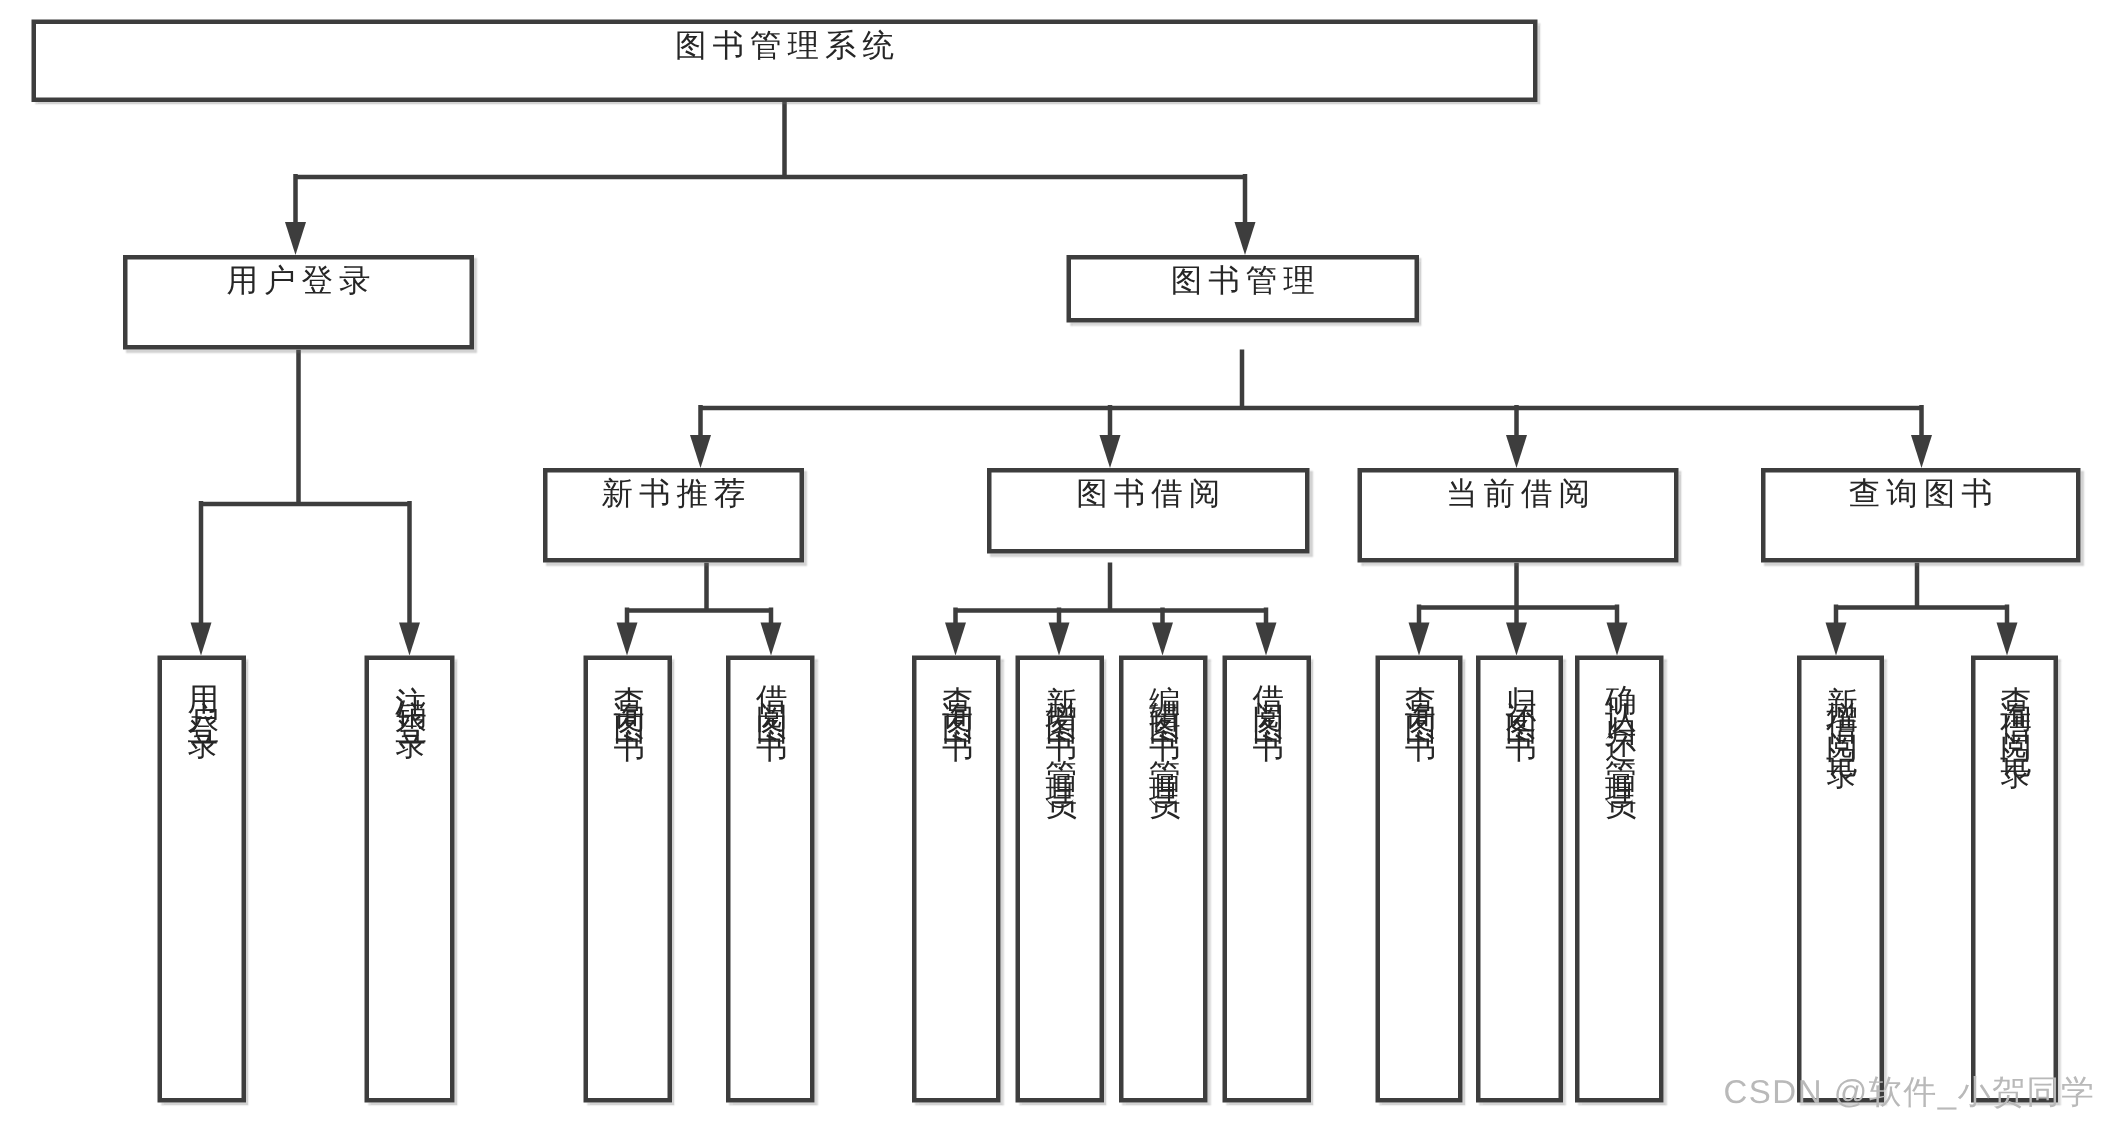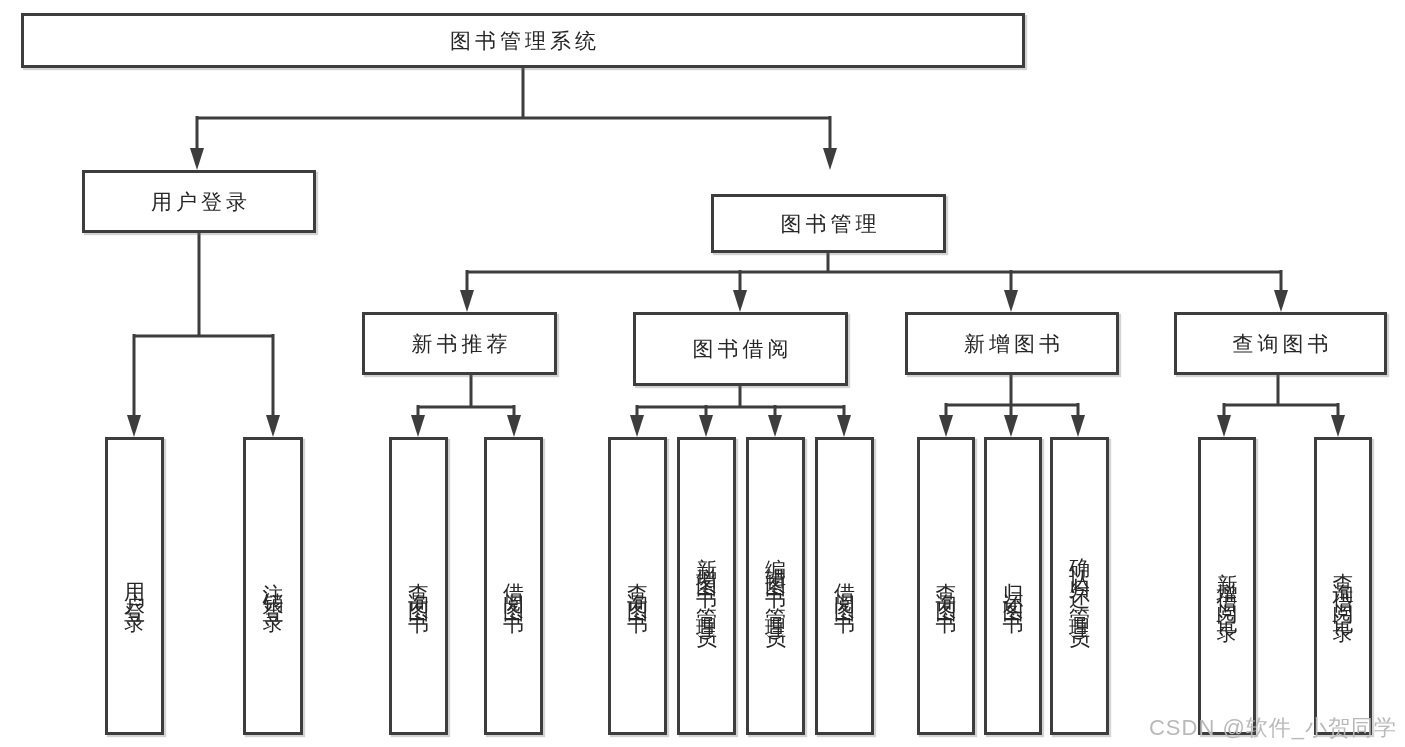--- a/index.html
+++ b/index.html
@@ -22,21 +22,20 @@
     width: 1405px;
     height: 747px;
   }
   .box {
     position: absolute;
     box-sizing: border-box;
     background: #ffffff;
     border: 3px solid #3d3d3d;
     box-shadow: 2px 2px 1px rgba(110,110,110,0.30);
     display: flex;
-    align-items: center;
     justify-content: center;
   }
   .hbox span {
     font-size: 21px;
     letter-spacing: 4px;
     text-indent: 4px;
     color: #262626;
     white-space: nowrap;
   }
   .vbox span {
@@ -103,32 +102,32 @@
     </g>
   </svg>
 
   <div class="box hbox" style="left:21px; top:13px; width:1004px; height:55px;">
     <span>图书管理系统</span>
   </div>
 
   <div class="box hbox" style="left:82px; top:170px; width:234px; height:63px;">
     <span>用户登录</span>
   </div>
-  <div class="box hbox" style="left:711px; top:170px; width:235px; height:59px;margin-top:24px;">
+  <div class="box hbox" style="left:711px; top:170px; width:235px; height:45px;">
     <span>图书管理</span>
   </div>
 
-  <div class="box hbox" style="left:362px; top:312px; width:195px; height:63px;">
+  <div class="box hbox" style="left:362px; top:312px; width:174px; height:63px;">
     <span>新书推荐</span>
   </div>
-  <div class="box hbox" style="left:633px; top:312px; width:215px; height:74px;">
+  <div class="box hbox" style="left:658px; top:312px; width:215px; height:57px;">
     <span>图书借阅</span>
   </div>
   <div class="box hbox" style="left:905px; top:312px; width:214px; height:63px;">
-    <span>新增图书</span>
+    <span>当前借阅</span>
   </div>
   <div class="box hbox" style="left:1174px; top:312px; width:213px; height:63px;">
     <span>查询图书</span>
   </div>
 
   <div class="box vbox" style="left:105px; top:437px; width:59px; height:298px;">
     <span>用户登录</span>
   </div>
   <div class="box vbox" style="left:243px; top:437px; width:60px; height:298px;">
     <span>注销登录</span>

